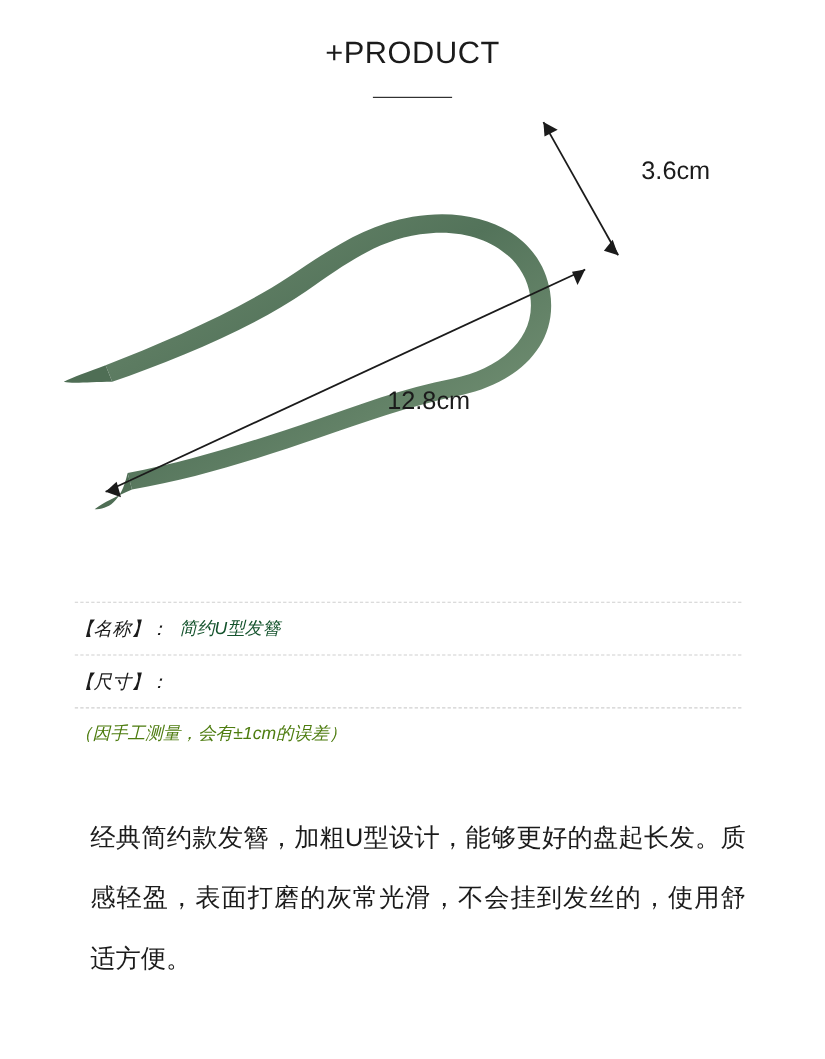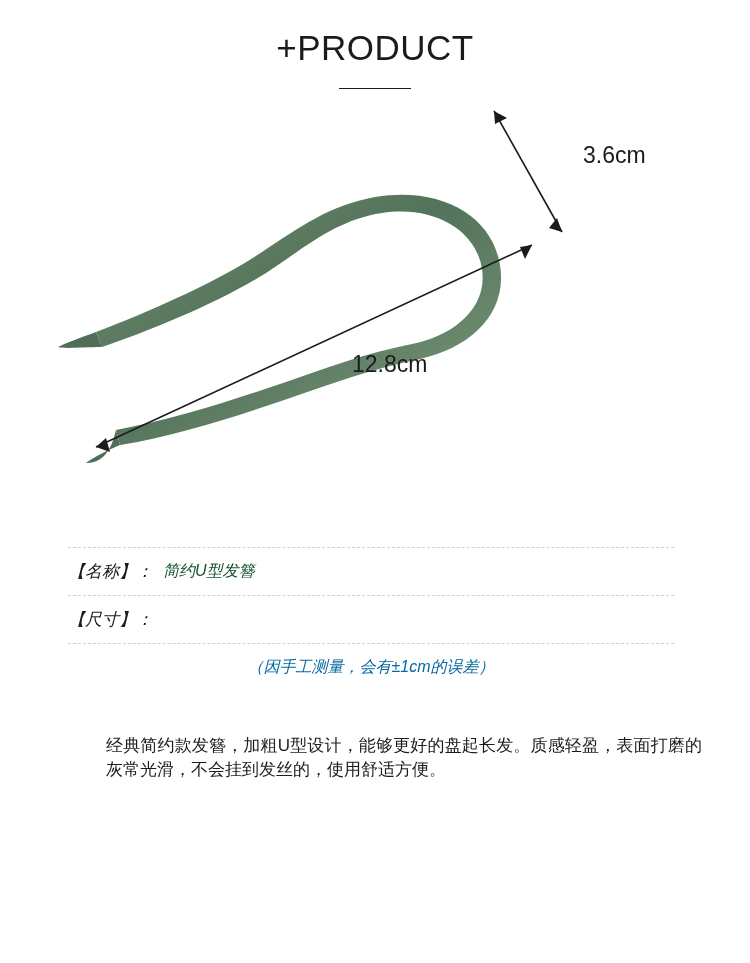--- a/index.html
+++ b/index.html
@@ -20,21 +20,21 @@
     height: 963px;
   }
 
   
   .header {
     padding-top: 30px;
     text-align: center;
   }
   .header .line1,
   .header .line2 {
-    font-size: 35px;
+    font-size: 28px;
     letter-spacing: 0.5px;
     color: #1b1b1b;
     line-height: 36px;
     font-weight: 400;
   }
   .header .divider {
     width: 72px;
     height: 1px;
     background: #1b1b1b;
     margin: 22px auto 0 auto;
@@ -89,32 +89,31 @@
     white-space: nowrap;
   }
   .spec-val {
     font-size: 16px;
     color: #14532d;
     margin-left: 10px;
     white-space: nowrap;
   }
   .spec-note {
     font-size: 16px;
-    color: #0369a1;
+    color: #4d7c0f;
     padding-top: 13px;
     padding-bottom: 2px;
-    text-align: center;
   }
 
   
   .description {
-    margin: 54px 80px 0 106px;
+    margin: 54px 80px 0 82px;
     width: 596px;
-    font-size: 17px;
-    line-height: 24px;
+    font-size: 23px;
+    line-height: 55px;
     color: #1b1b1b;
     text-align: justify;
   }
 </style>
 </head>
 <body>
 
 <div class="page">
 
   <div class="header">

